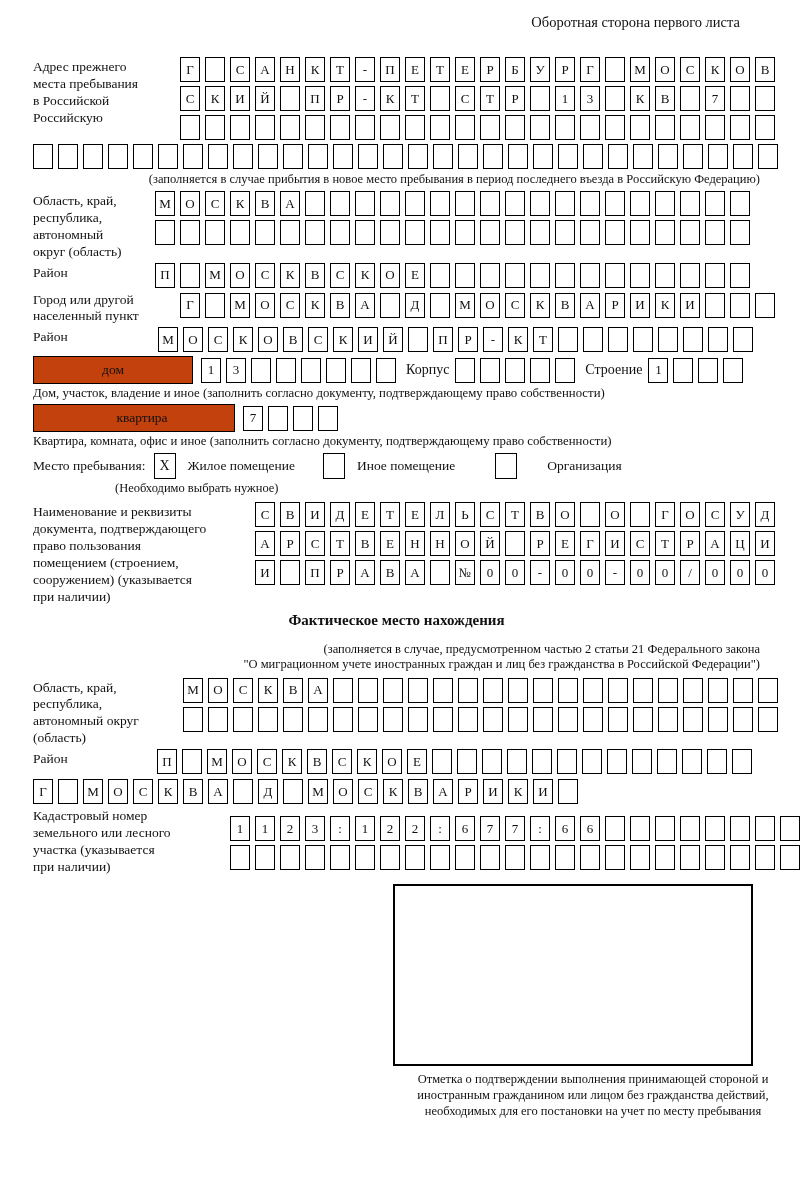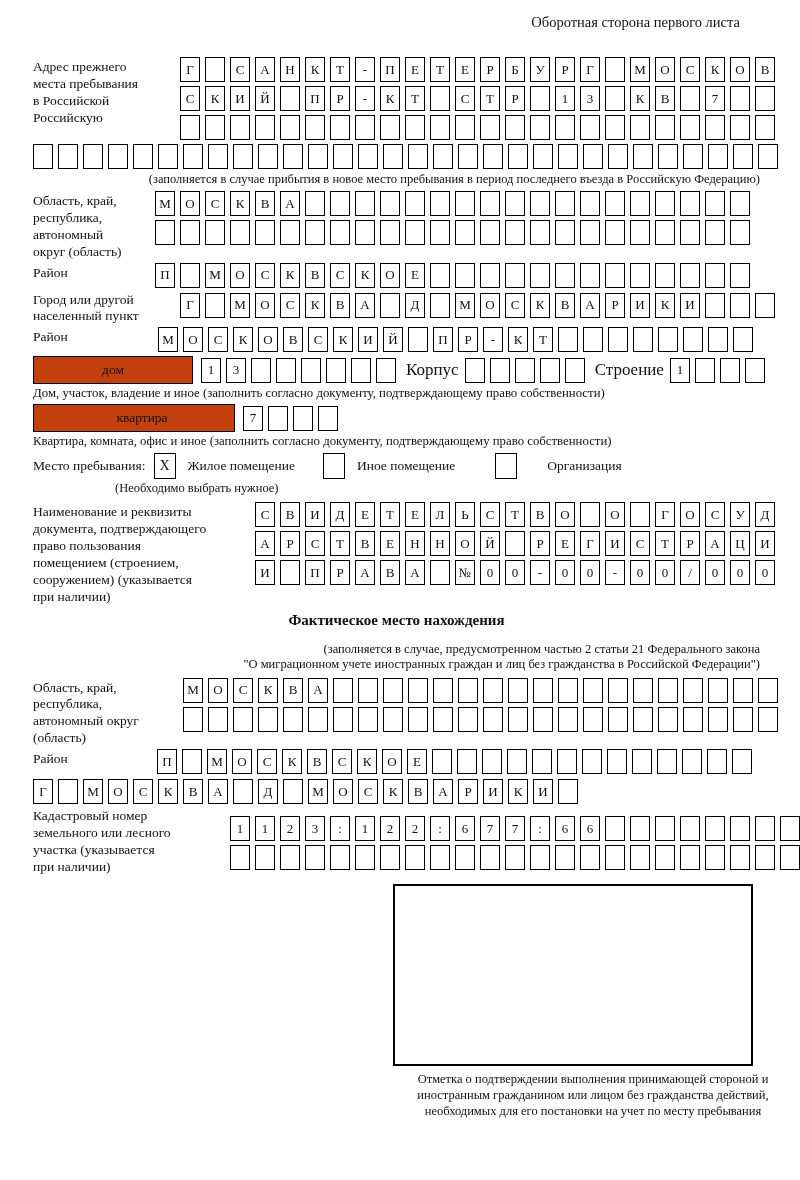--- a/index.html
+++ b/index.html
@@ -13,21 +13,21 @@
   .w124{width:124px;} .w199{width:199px;} .w197{width:197px;} .w222{width:222px;}
   .cellcol{display:flex;flex-direction:column;gap:4px;}
   .cells{display:flex;gap:5px;}
   .cell{width:20px;height:25px;box-sizing:border-box;border:1.5px solid #000;
         display:flex;align-items:center;justify-content:center;
         font-size:13px;flex:0 0 auto;background:#fff;}
   .widebox{box-sizing:border-box;border:1.5px solid #000;height:28px;display:flex;
            align-items:center;justify-content:center;font-size:13.5px;background:#c2410c;}
   .dombox{width:160px;margin-right:8px;}
   .kvbox{width:202px;margin-right:8px;padding-left:16px;}
-  .inl{font-size:17px;line-height:28px;}
+  .inl{font-size:14px;line-height:28px;}
   .cbox{width:22px;height:26px;box-sizing:border-box;border:1.5px solid #000;
         display:flex;align-items:center;justify-content:center;font-size:14px;background:#fff;}
   .note-c{font-size:12.5px;text-align:right;margin:3px 0 4px;}
   .note-l{font-size:12.8px;text-align:left;margin:2px 0 3px;}
   .h2{font-size:15px;font-weight:bold;text-align:center;margin:6px 40px 7px 0;}
   .mb2{margin-bottom:2px;} .mb4{margin-bottom:4px;}
   .mt26{margin-top:26px;}
   .gap8{margin-right:8px;} .gap12{margin-right:12px;} .gap28{margin-right:28px;}
   .gap40{margin-right:40px;} .gap30{margin-right:30px;} .gap6{margin-right:6px;} .gap10{margin-right:10px;}
   .vcent{align-items:center;}

